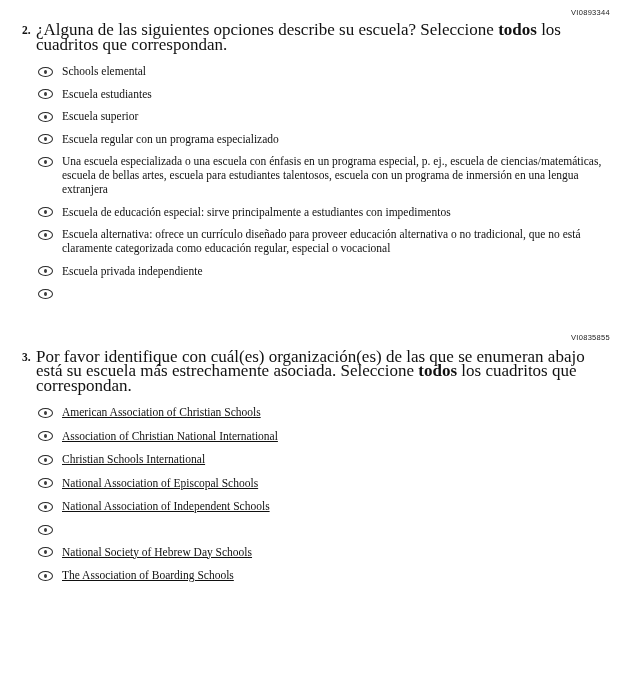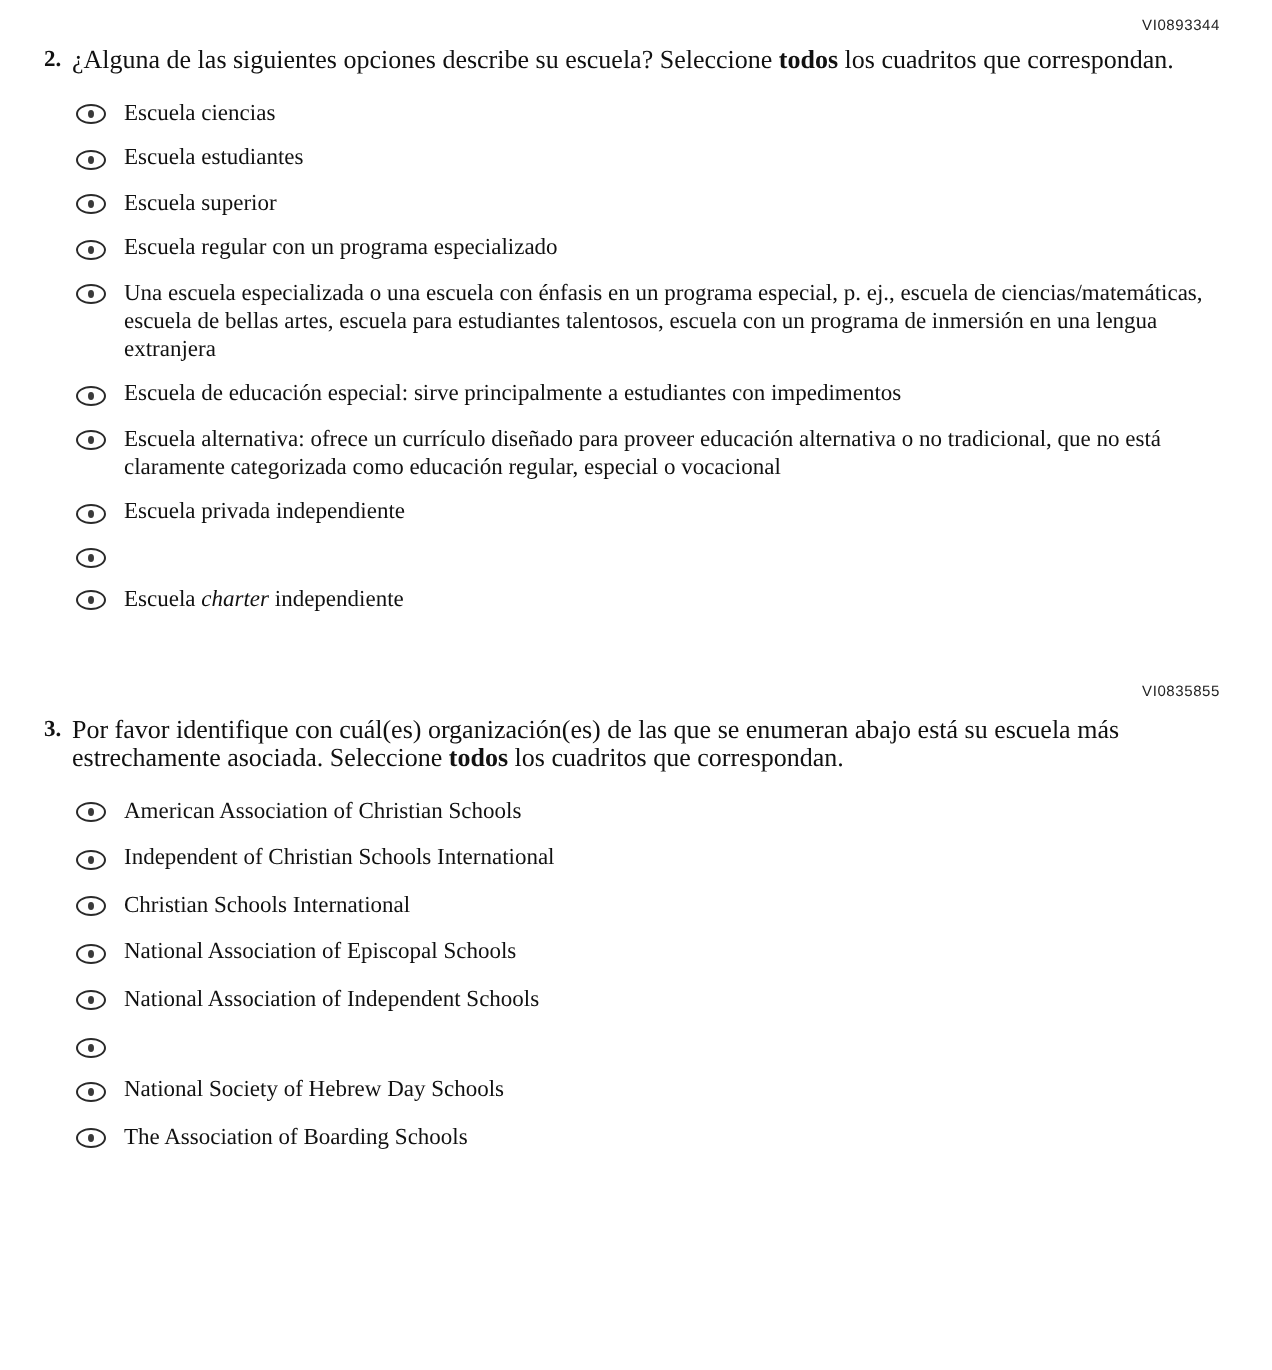--- a/index.html
+++ b/index.html
@@ -34,31 +34,31 @@
     margin-bottom: 12px;
   }
   .q-number {
     font-weight: bold;
     font-size: 11.5px;
     width: 14px;
     flex-shrink: 0;
     line-height: 14.5px;
   }
   .q-text {
-    font-size: 13px;
+    font-size: 17px;
     line-height: 14.5px;
     max-width: 560px;
   }
   .options { margin-left: 14px; }
   .opt {
     display: flex;
     align-items: flex-start;
     margin-bottom: 8.5px;
   }
-  .q3 .opt { margin-bottom: 9.5px; }
+  .q3 .opt { margin-bottom: 9.5px; text-decoration: underline; }
   .oval {
     flex-shrink: 0;
     width: 13px;
     height: 8px;
     border: 1.2px solid #2a2a2a;
     border-radius: 50%;
     margin: 2.5px 9px 0 2px;
     display: inline-flex;
     align-items: center;
     justify-content: center;
@@ -87,21 +87,21 @@
   <div class="question q2">
     <div class="q-header">
       <span class="q-number">2.</span>
       <span class="q-text">¿Alguna de las siguientes opciones describe su escuela? Seleccione <b>todos</b> los cuadritos que correspondan.</span>
     </div>
     <div class="options">
         <div class="opt">
           <span class="oval">
             <span class="oval-mark"></span>
           </span>
-          <span class="opt-label">Escuela ciencias</span>
+          <span class="opt-label">Schools elemental</span>
         </div>
         <div class="opt">
           <span class="oval">
             <span class="oval-mark"></span>
           </span>
           <span class="opt-label">Escuela estudiantes</span>
         </div>
         <div class="opt">
           <span class="oval">
             <span class="oval-mark"></span>
@@ -135,26 +135,20 @@
         <div class="opt">
           <span class="oval">
             <span class="oval-mark"></span>
           </span>
           <span class="opt-label">Escuela privada independiente</span>
         </div>
         <div class="opt">
           <span class="oval">
             <span class="oval-mark"></span>
           </span>
-        </div>
-        <div class="opt">
-          <span class="oval">
-            <span class="oval-mark"></span>
-          </span>
-          <span class="opt-label">Escuela <i>charter</i> independiente</span>
         </div>
       </div>
   </div>
 
   <div class="code-line code-mid">VI0835855</div>
 
   <div class="question q3">
     <div class="q-header">
       <span class="q-number">3.</span>
       <span class="q-text">Por favor identifique con cuál(es) organización(es) de las que se enumeran abajo está su escuela más estrechamente asociada. Seleccione <b>todos</b> los cuadritos que correspondan.</span>
@@ -163,21 +157,21 @@
         <div class="opt">
           <span class="oval">
             <span class="oval-mark"></span>
           </span>
           <span class="opt-label">American Association of Christian Schools</span>
         </div>
         <div class="opt">
           <span class="oval">
             <span class="oval-mark"></span>
           </span>
-          <span class="opt-label">Independent of Christian Schools International</span>
+          <span class="opt-label">Association of Christian National International</span>
         </div>
         <div class="opt">
           <span class="oval">
             <span class="oval-mark"></span>
           </span>
           <span class="opt-label">Christian Schools International</span>
         </div>
         <div class="opt">
           <span class="oval">
             <span class="oval-mark"></span>

